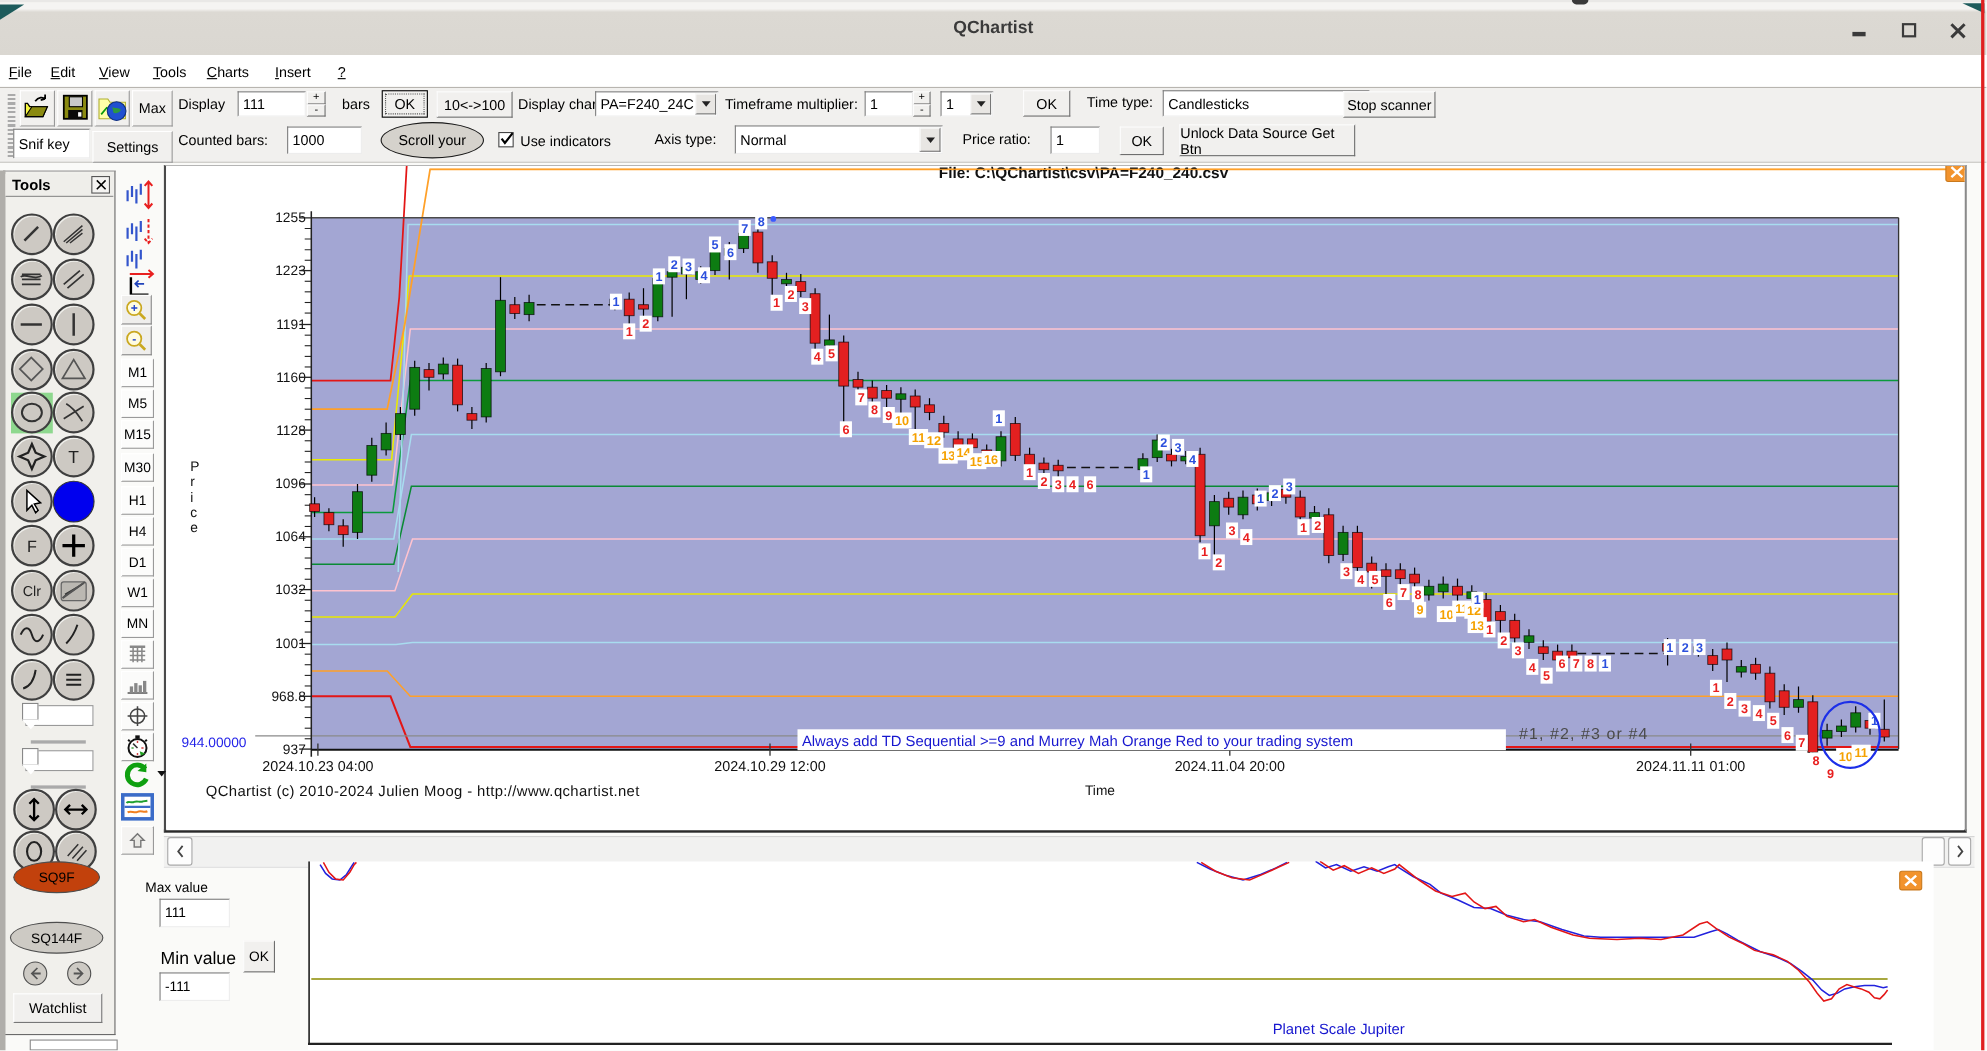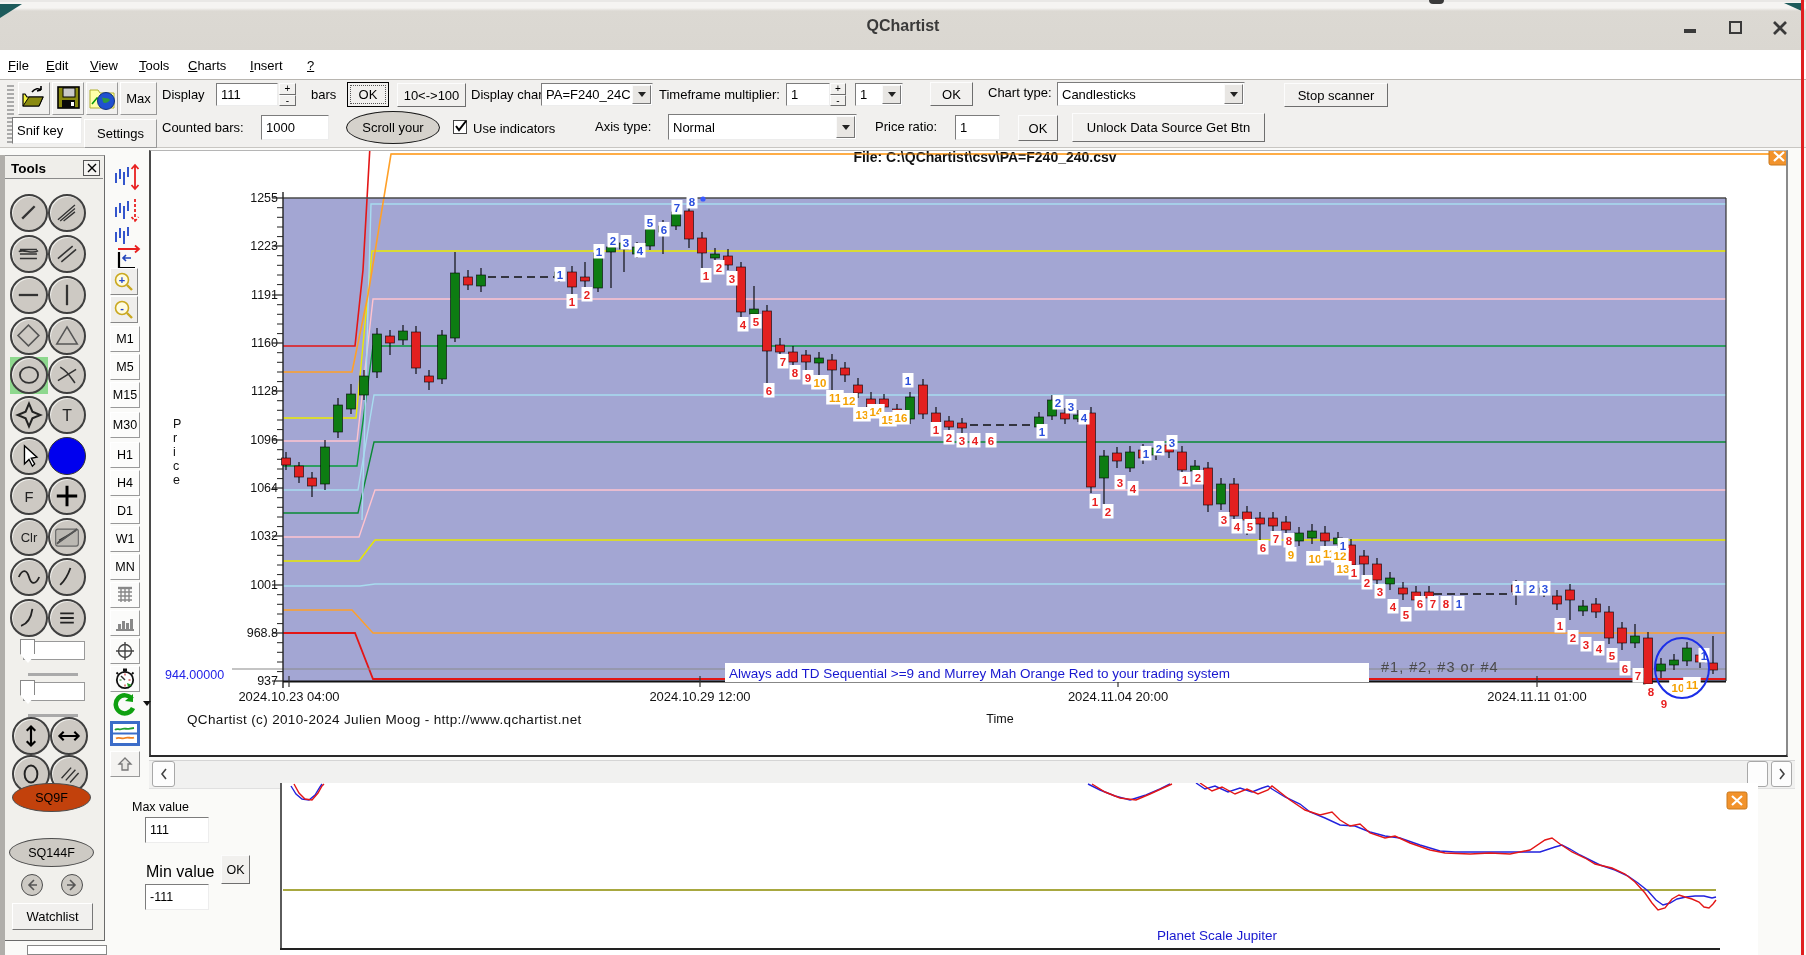--- a/index.html
+++ b/index.html
@@ -76,41 +76,41 @@
       <span class="arr"></span>
     </span></div>
 <div class="lbl" style="left:659px;top:87px">Timeframe multiplier:</div>
 <div class="inp" style="left:786px;top:83px;width:44px;height:23px">1</div>
 <div class="btn" style="left:830px;top:83px;width:16px;height:11.5px;font-size:10px">+</div>
 <div class="btn" style="left:830px;top:94.5px;width:16px;height:11.5px;font-size:10px">-</div>
 <div class="cmb" style="left:855px;top:83px;width:48px;height:23px">1<span class="dd">
       <span class="arr"></span>
     </span></div>
 <div class="btn" style="left:930px;top:82px;width:43px;height:24px">OK</div>
-<div class="lbl" style="left:988px;top:85px">Chart type:</div>
+<div class="lbl" style="left:988px;top:85px">Time type:</div>
 <div class="cmb" style="left:1057px;top:82px;width:188px;height:24px">Candlesticks<span class="dd">
       <span class="arr"></span>
     </span></div>
-<div class="btn" style="left:1284px;top:83px;width:104px;height:24px">Stop scanner</div>
+<div class="btn" style="left:1221px;top:83px;width:84px;height:24px">Stop scanner</div>
 <div class="lbl" style="left:162px;top:120px">Counted bars:</div>
 <div class="inp" style="left:261px;top:115px;width:68px;height:25px">1000</div>
 <div class="abs" style="left:346px;top:111px;width:94px;height:33px;border-radius:50%;background:#d5d2cc;border:1.6px solid #1a1a1a;display:flex;align-items:center;justify-content:center">Scroll your</div>
 <div class="abs" style="left:453px;top:120px;width:14px;height:14px;background:#fff;border:1.4px solid #444"></div>
 <svg class="abs" style="left:454px;top:119px" width="14" height="14">
     <path d="M2 7 L5 11 L12 2" fill="none" stroke="#000" stroke-width="2"></path>
   </svg>
 <div class="lbl" style="left:473px;top:121px">Use indicators</div>
 <div class="lbl" style="left:595px;top:119px">Axis type:</div>
 <div class="cmb" style="left:668px;top:114px;width:189px;height:26px">Normal<span class="dd">
       <span class="arr"></span>
     </span></div>
 <div class="lbl" style="left:875px;top:119px">Price ratio:</div>
 <div class="inp" style="left:955px;top:115px;width:45px;height:25px">1</div>
 <div class="btn" style="left:1018px;top:115px;width:40px;height:26px">OK</div>
-<div class="btn" style="left:1072px;top:113px;width:193px;height:29px">Unlock Data Source Get Btn</div>
+<div class="btn" style="left:1072px;top:113px;width:160px;height:29px">Unlock Data Source Get Btn</div>
 <div class="abs" style="left:149px;top:150px;width:1639px;height:607px;background:#fff;border-left:2px solid #4a4a4a;border-bottom:3px solid #2a2a2a;border-right:2px solid #8a8a8a;border-top:1px solid #b5b5b5"></div>
 <svg style="position:absolute;left:151px;top:151px" width="1635" height="604" viewBox="151 151 1635 604" xmlns="http://www.w3.org/2000/svg" font-family="Liberation Sans, sans-serif">
 <rect x="151" y="151" width="1635" height="604" fill="#ffffff"></rect>
 <rect x="283" y="198" width="1443" height="483" fill="#a3a6d3"></rect>
 <polyline points="283,418 356,418 372,251 1726,251" fill="none" stroke="#ebeb00" stroke-width="1.4"></polyline>
 <polyline points="283,441 357,441 373,299 1726,299" fill="none" stroke="#ffc3cf" stroke-width="1.4"></polyline>
 <polyline points="283,466 357,466 373,346 1726,346" fill="none" stroke="#0a9a3c" stroke-width="1.4"></polyline>
 <polyline points="283,490 358,490 374,395 1726,395" fill="none" stroke="#a8dcef" stroke-width="1.4"></polyline>
 <polyline points="283,513 358,513 374,442 1726,442" fill="none" stroke="#0a8a34" stroke-width="1.4"></polyline>
 <polyline points="283,537 359,537 375,490 1726,490" fill="none" stroke="#ffc3cf" stroke-width="1.4"></polyline>

